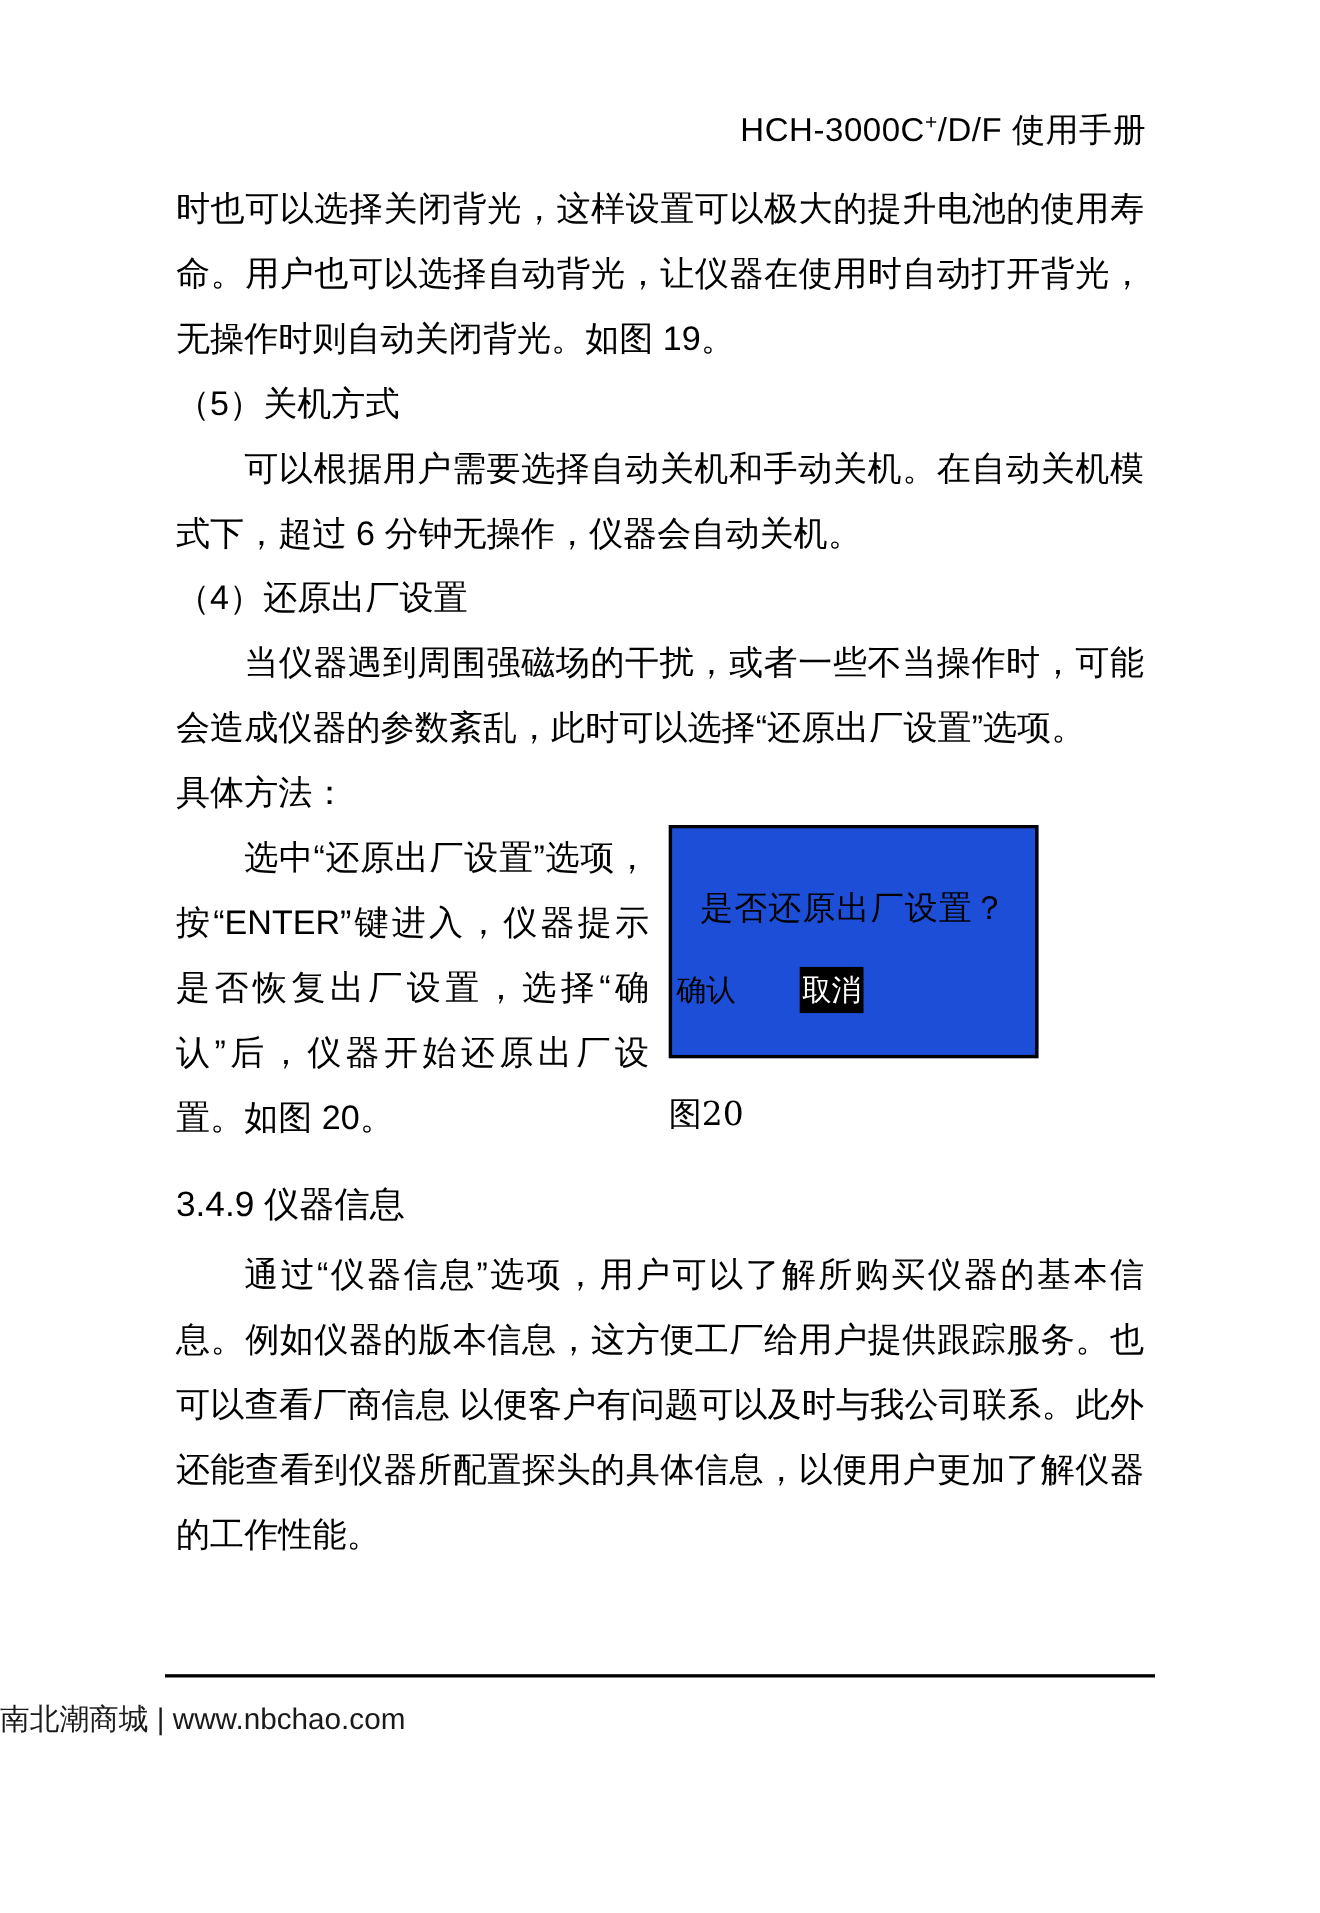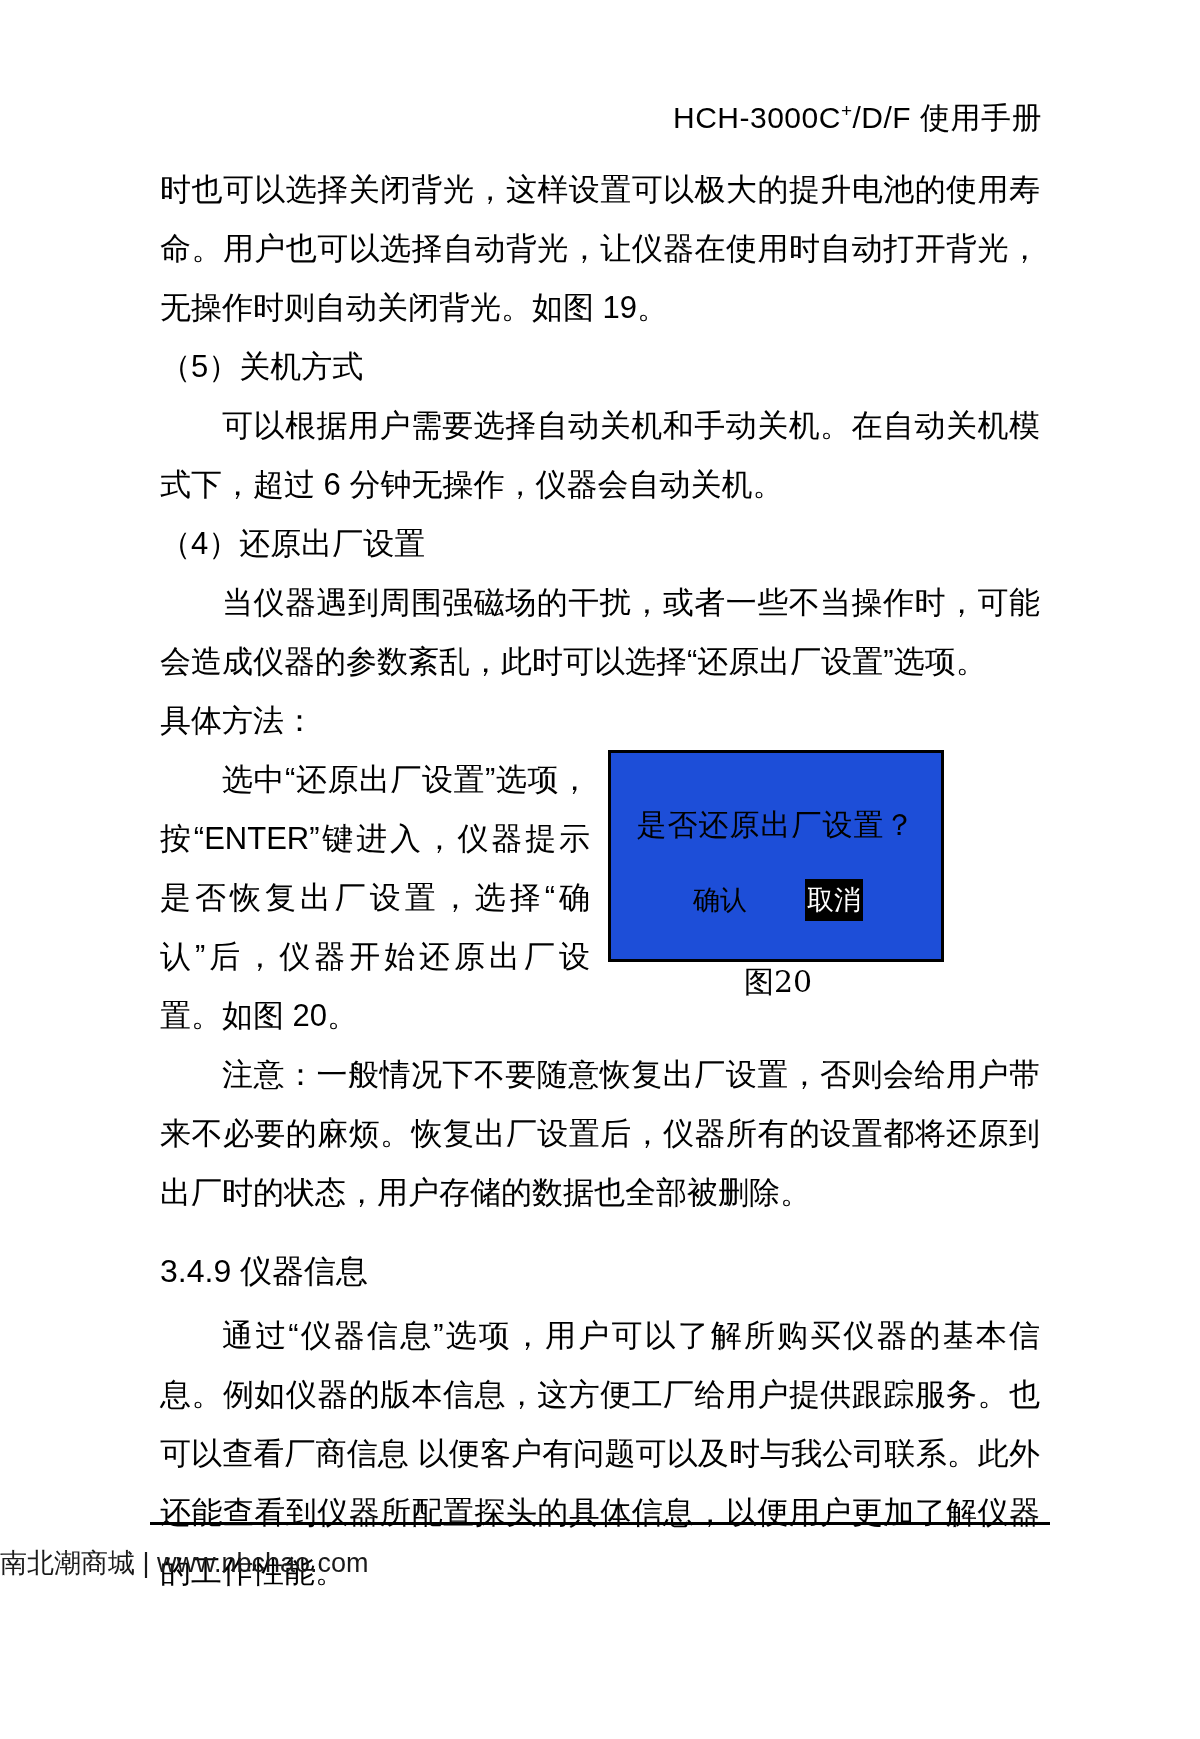--- a/index.html
+++ b/index.html
@@ -82,39 +82,38 @@
     font-family: "DejaVu Serif", serif;
     font-size: 30px;
     letter-spacing: 1px;
   }
   .lcd-buttons {
     position: absolute;
     top: 126px;
     left: 0;
     width: 100%;
     display: flex;
-    justify-content: center;
     align-items: center;
     gap: 54px;
     font-family: "DejaVu Serif", serif;
     font-size: 27px;
   }
   .btn-confirm {
     padding: 2px 4px;
   }
   .btn-cancel {
     background: #000;
     color: #fff;
     padding: 3px 2px;
   }
   .figcaption {
-    margin-top: 0;
+    margin-top: 31px;
     font-size: 30px;
     font-family: "DejaVu Serif", serif;
-    text-align: center;
+    text-align: left;
   }
   .narrow {
     width: 430px;
   }
   .footer {
     position: absolute;
     left: 0;
     top: 1545px;
     width: 1200px;
   }
@@ -163,21 +162,20 @@
             <span class="btn-confirm">确认</span>
             <span class="btn-cancel">取消</span>
           </div>
         </div>
         <div class="figcaption">图20</div>
       </div>
 
       <p class="para indent narrow">选中“还原出厂设置”选项，按“ENTER”键进入，仪器提示是否恢复出厂设置，选择“确认”后，仪器开始还原出厂设置。如图 20。</p>
     </div>
 
-    <p class="para indent">注意：一般情况下不要随意恢复出厂设置，否则会给用户带来不必要的麻烦。恢复出厂设置后，仪器所有的设置都将还原到出厂时的状态，用户存储的数据也全部被删除。</p>
 
     <div class="heading">3.4.9  仪器信息</div>
 
     <p class="para indent">通过“仪器信息”选项，用户可以了解所购买仪器的基本信息。例如仪器的版本信息，这方便工厂给用户提供跟踪服务。也可以查看厂商信息 以便客户有问题可以及时与我公司联系。此外还能查看到仪器所配置探头的具体信息，以便用户更加了解仪器的工作性能。</p>
 
   </div>
 
   <div class="footer-rule"></div>
   <div class="footer">
     <span class="footer-text">南北潮商城 | www.nbchao.com</span>

